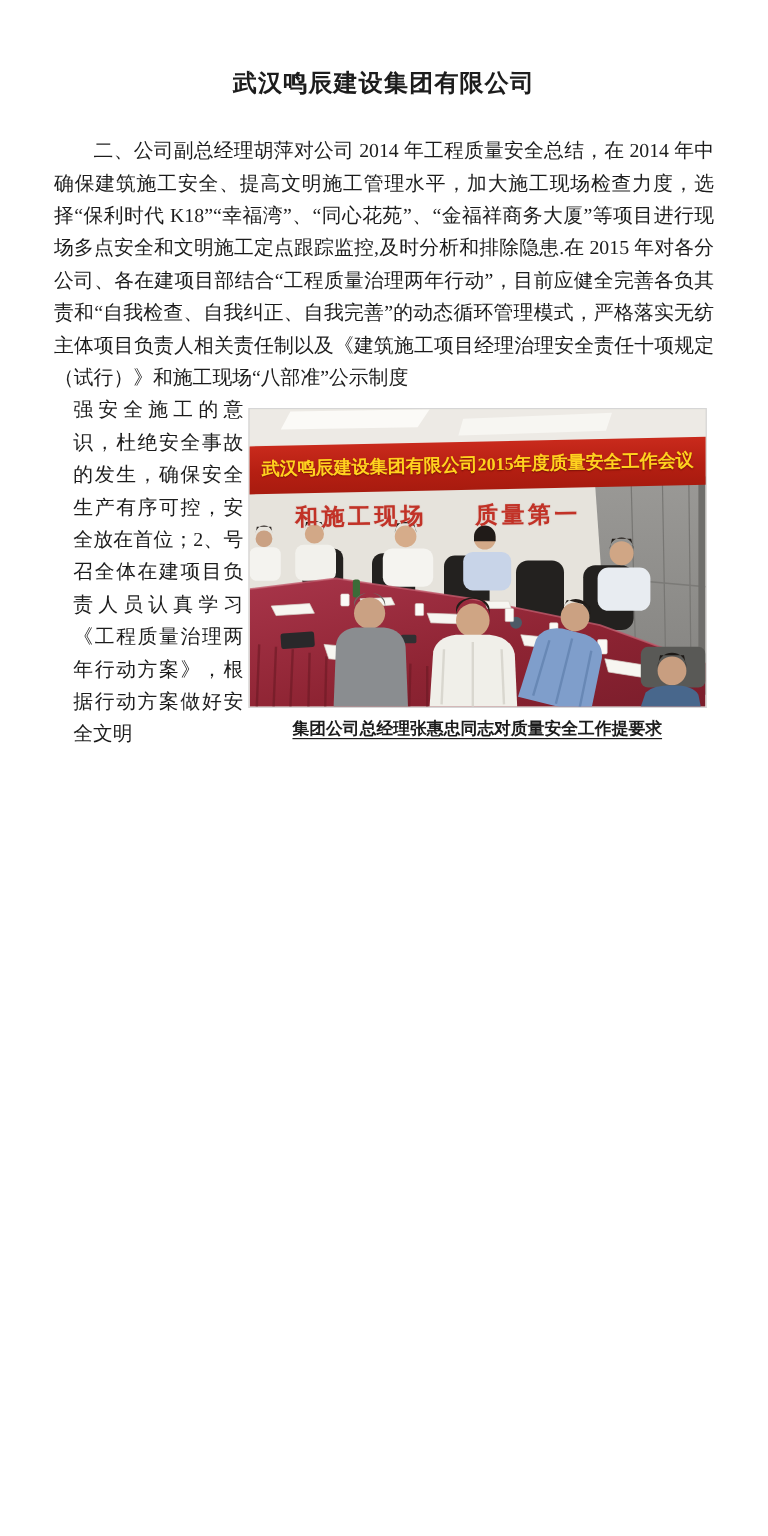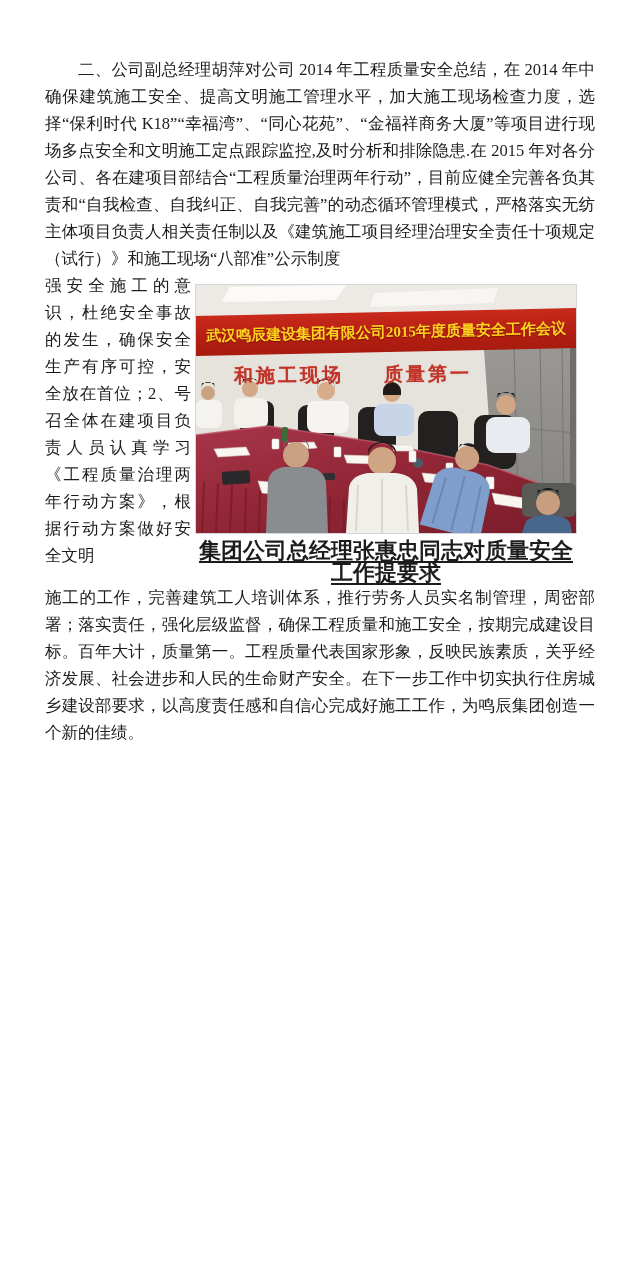--- a/index.html
+++ b/index.html
@@ -10,21 +10,21 @@
     color:#1c1c1c;
   }
   .titles { margin-top:56px; text-align:center; font-weight:bold;
             font-size:20px; line-height:28px; letter-spacing:1px; }
   .content { margin:28px 45px 0 45px; font-size:16.5px; line-height:27px;
              text-align:justify; }
   .para { margin:0; text-indent:2em; }
   .para.noindent { text-indent:0; }
 
   .wrap-row { display:flex; align-items:flex-start; }
-  .wrap-left { width:146px; text-align:justify; }
+  .wrap-left { width:146px; text-align:justify;margin-left:16px; }
   .photo-col { width:400px; margin-left:4px; }
 
   .photo {
     position:relative; width:380px; height:248px; margin-top:12px;
     border:1px solid #d6d6d6; overflow:hidden; background:#e9e6e0;
   }
   .photo svg { position:absolute; left:0; top:0; z-index:0; }
   .banner {
     position:absolute; z-index:2; left:-6px; right:-6px; top:27px; height:40px;
     background:linear-gradient(180deg,#c92a1c 0%,#b51f12 55%,#a81b0f 100%);
@@ -33,30 +33,31 @@
     color:#ffd21f; font-weight:bold; font-size:15px; letter-spacing:0px;
     white-space:nowrap; text-shadow:0 1px 1px rgba(90,10,0,.55);
   }
   .slogan {
     position:absolute; z-index:2; left:38px; top:76px; width:238px;
     display:flex; justify-content:space-between;
     color:#c23227; font-weight:bold; font-size:19px; letter-spacing:3px;
     transform:rotate(-0.6deg); text-shadow:0 0 1px rgba(160,30,20,.4);
   }
   .caption { width:382px; margin-top:6px; text-align:center;
-             font-weight:bold; font-size:22px; line-height:22px;
+             font-weight:bold; font-size:14px; line-height:22px;
              font-family:"Liberation Sans","DejaVu Sans",sans-serif; }
   .caption span { text-decoration:underline; text-underline-offset:3px; }
 </style>
 </head>
 <body>
 
 <div class="page">
 
   <div class="titles">
+    <div>武汉鸣辰建设集团有限公司</div>
   </div>
 
   <div class="content">
     <p class="para">二、公司副总经理胡萍对公司 2014 年工程质量安全总结，在 2014 年中确保建筑施工安全、提高文明施工管理水平，加大施工现场检查力度，选择“保利时代 K18”“幸福湾”、“同心花苑”、“金福祥商务大厦”等项目进行现场多点安全和文明施工定点跟踪监控,及时分析和排除隐患.在 2015 年对各分公司、各在建项目部结合“工程质量治理两年行动”，目前应健全完善各负其责和“自我检查、自我纠正、自我完善”的动态循环管理模式，严格落实无纺主体项目负责人相关责任制以及《建筑施工项目经理治理安全责任十项规定（试行）》和施工现场“八部准”公示制度</p>
 
     <div class="wrap-row">
       <div class="wrap-left">强安全施工的意识，杜绝安全事故的发生，确保安全生产有序可控，安全放在首位；2、号召全体在建项目负责人员认真学习《工程质量治理两年行动方案》，根据行动方案做好安全文明</div>
 
       <div class="photo-col">
         <div class="photo">
@@ -177,16 +178,15 @@
             <span>和施工现场</span>
             <span>质量第一</span>
           </div>
         </div>
         <div class="caption">
           <span>集团公司总经理张惠忠同志对质量安全工作提要求</span>
         </div>
       </div>
     </div>
 
-    <p class="para noindent">施工的工作，完善建筑工人培训体系，推行劳务人员实名制管理，周密部署；落实责任，强化层级监督，确保工程质量和施工安全，按期完成建设目标。百年大计，质量第一。工程质量代表国家形象，反映民族素质，关乎经济发展、社会进步和人民的生命财产安全。在下一步工作中切实执行住房城乡建设部要求，以高度责任感和自信心完成好施工工作，为鸣辰集团创造一个新的佳绩。</p>
   </div>
 
 </div>
 
 </body></html>

